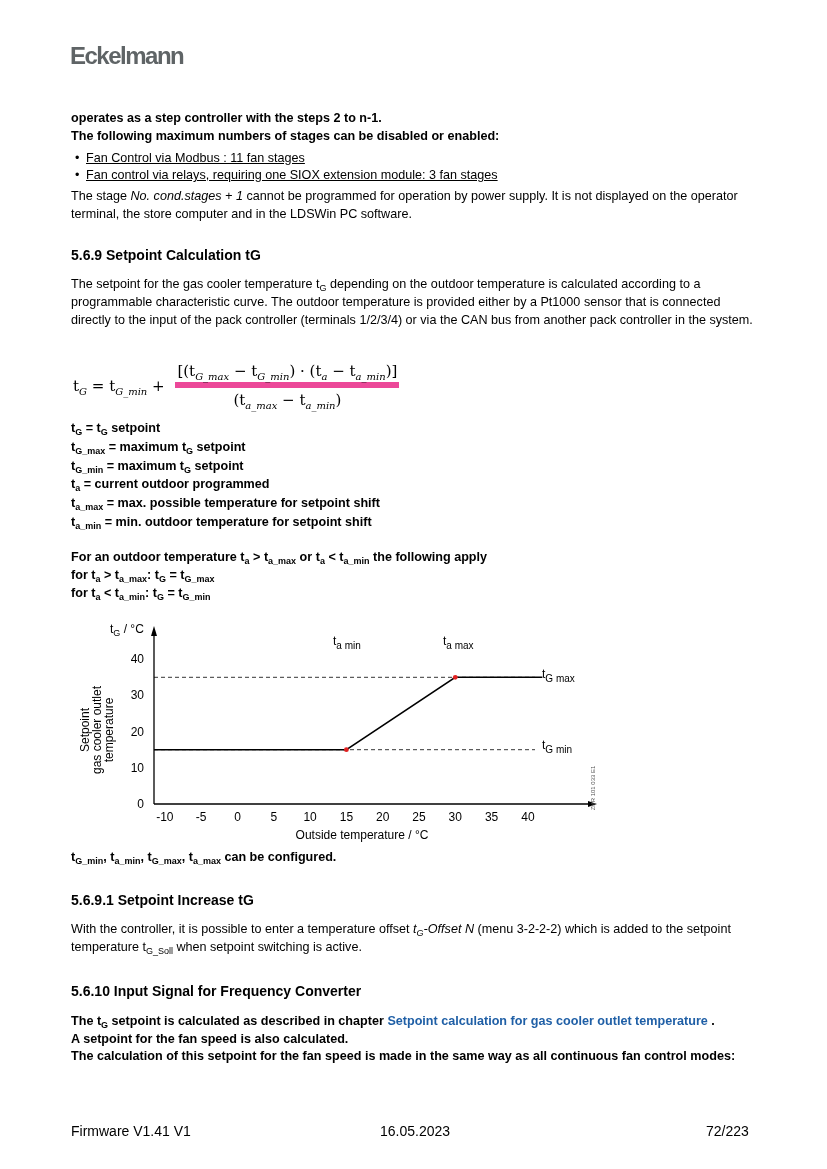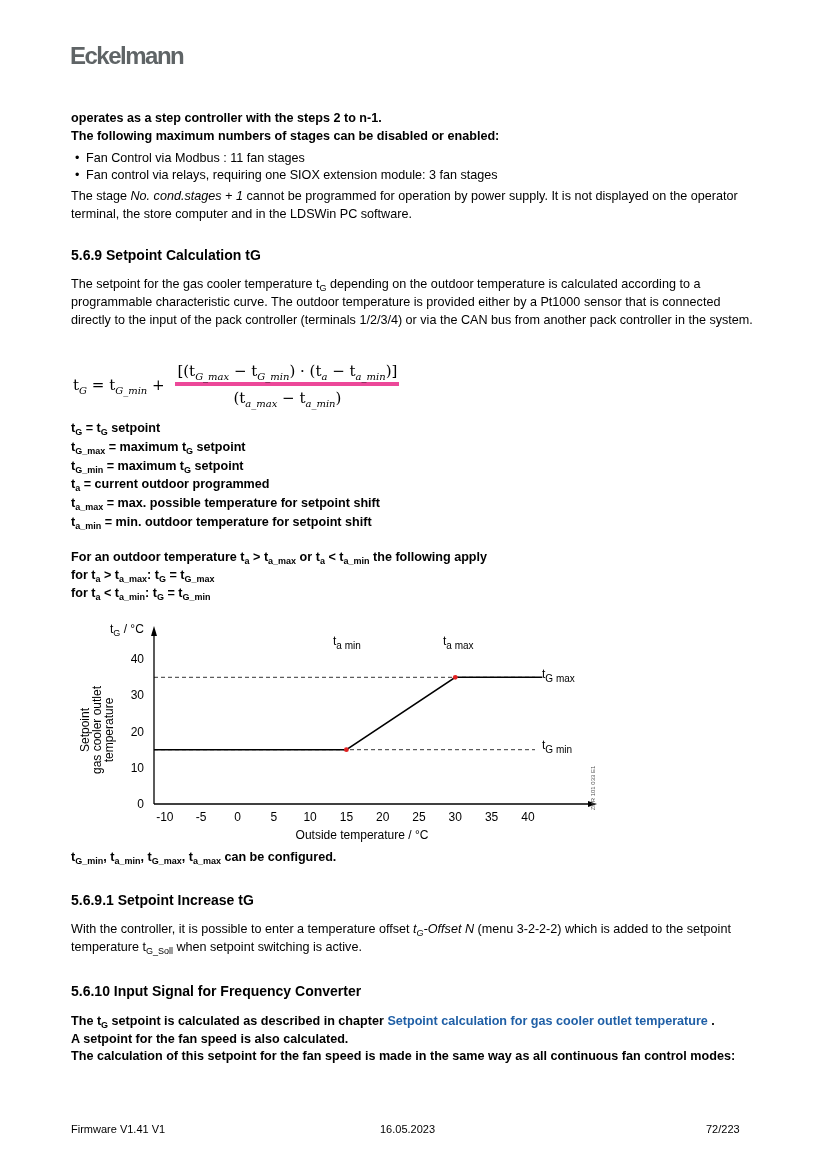--- a/index.html
+++ b/index.html
@@ -3,33 +3,33 @@
 <meta charset="utf-8">
 <style>
   html, body { margin: 0; padding: 0; background: #ffffff; }
   body { width: 827px; height: 1169px; position: relative; overflow: hidden;
          font-family: "Liberation Sans", sans-serif; color: #000; }
   .logo { position: absolute; left: 70px; top: 42px; font-size: 24px; font-weight: bold;
           color: #5f6466; letter-spacing: -1.5px; font-family: "Liberation Sans", sans-serif; }
   .txt { position: absolute; left: 71px; font-size: 12.6px; line-height: 18px; white-space: nowrap; font-weight: bold; }
   .para { position: absolute; left: 71px; width: 690px; font-size: 12.6px; line-height: 18px; }
   .h { position: absolute; left: 71px; font-size: 14px; font-weight: bold; white-space: nowrap; }
-  ul.bul { position: absolute; left: 71px; margin: 0; padding: 0; list-style: none; font-size: 12.6px; line-height: 17px; }
+  ul.bul { position: absolute; left: 71px; margin: 0; padding: 0; list-style: none; font-size: 12.6px; line-height: 17px; text-decoration: underline; }
   ul.bul li { padding-left: 15px; position: relative; }
   ul.bul li::before { content: "•"; position: absolute; left: 4px; }
   sub { font-size: 9px; vertical-align: -3px; line-height: 0; }
   .link { color: #1f5fa6; }
   .formula { position: absolute; left: 73px; top: 362px; font-family: "DejaVu Serif", serif; font-size: 15px; }
   .formula .row { display: flex; align-items: center; }
   .formula .frac { display: inline-flex; flex-direction: column; align-items: center; margin-left: 6px; }
-  .formula .num { padding: 0 2px 2px 2px; border-bottom: 4px solid #ec4899; }
+  .formula .num { padding: 0 2px 2px 2px; border-bottom: 6px solid #ec4899; }
   .formula .den { padding-top: 3px; }
   .formula i { font-style: italic; }
   .formula sub { font-size: 10px; vertical-align: -4px; }
-  .footer { position: absolute; top: 1123px; font-size: 11px; }
+  .footer { position: absolute; top: 1123px; font-size: 14px; }
   svg.chart { position: absolute; left: 0; top: 0; }
   svg text { font-family: "Liberation Sans", sans-serif; }
 </style>
 </head>
 <body>
 
 <div class="logo">Eckelmann</div>
 
 <div class="txt" style="top:109px">operates as a step controller with the steps 2 to n-1.</div>
 <div class="txt" style="top:127px">The following maximum numbers of stages can be disabled or enabled:</div>

